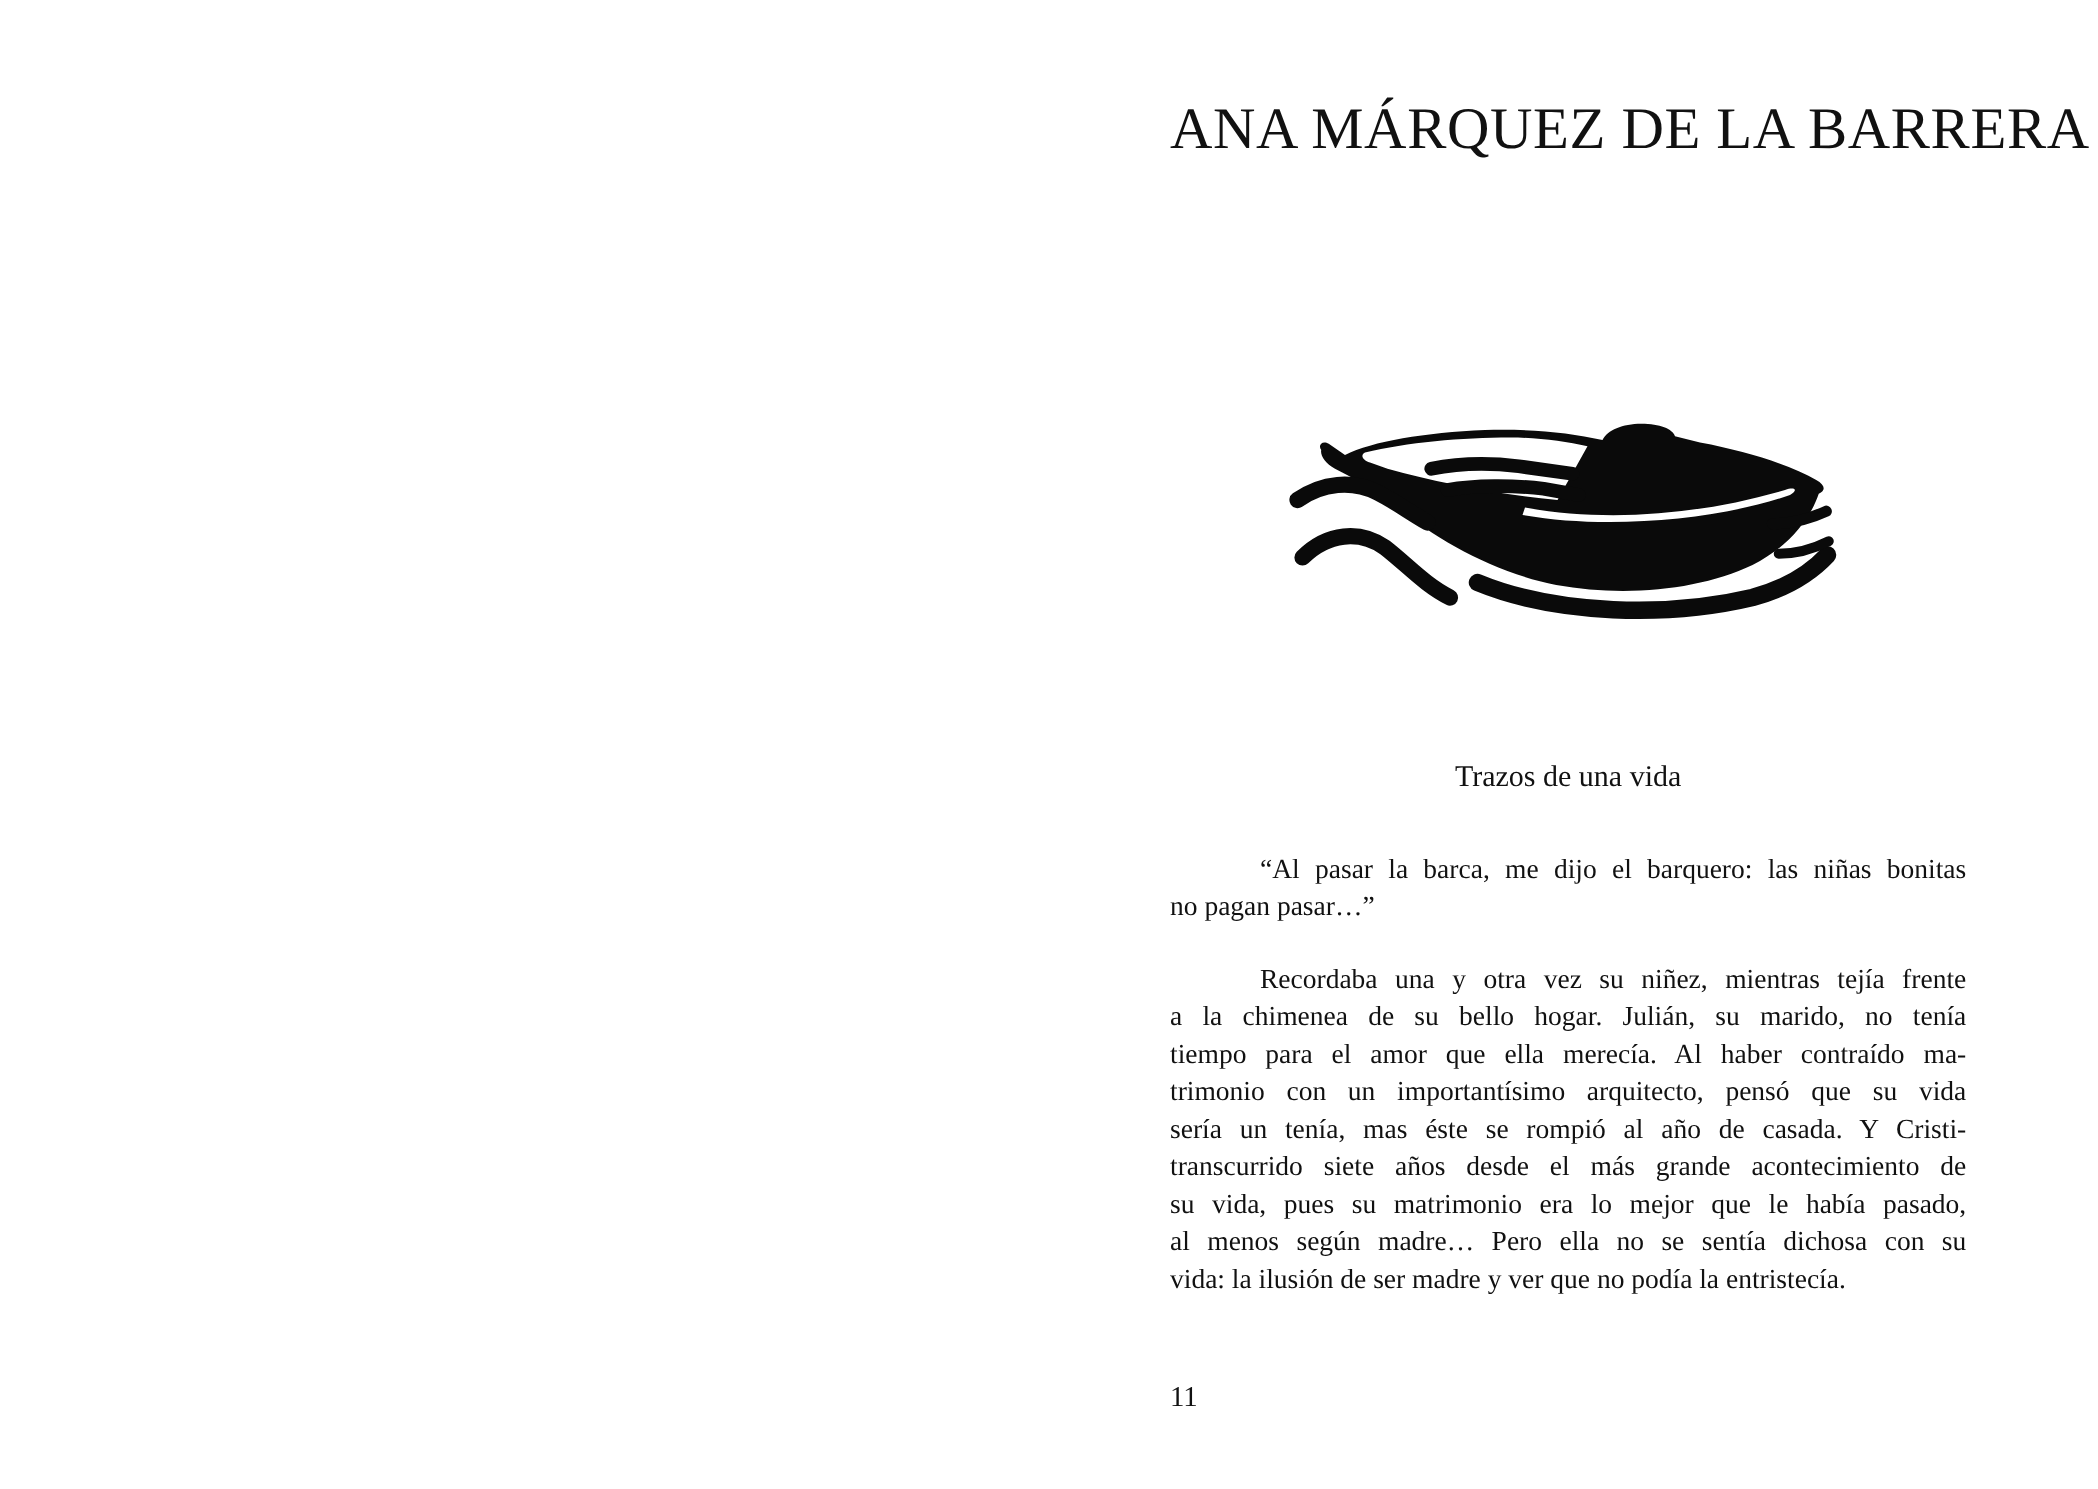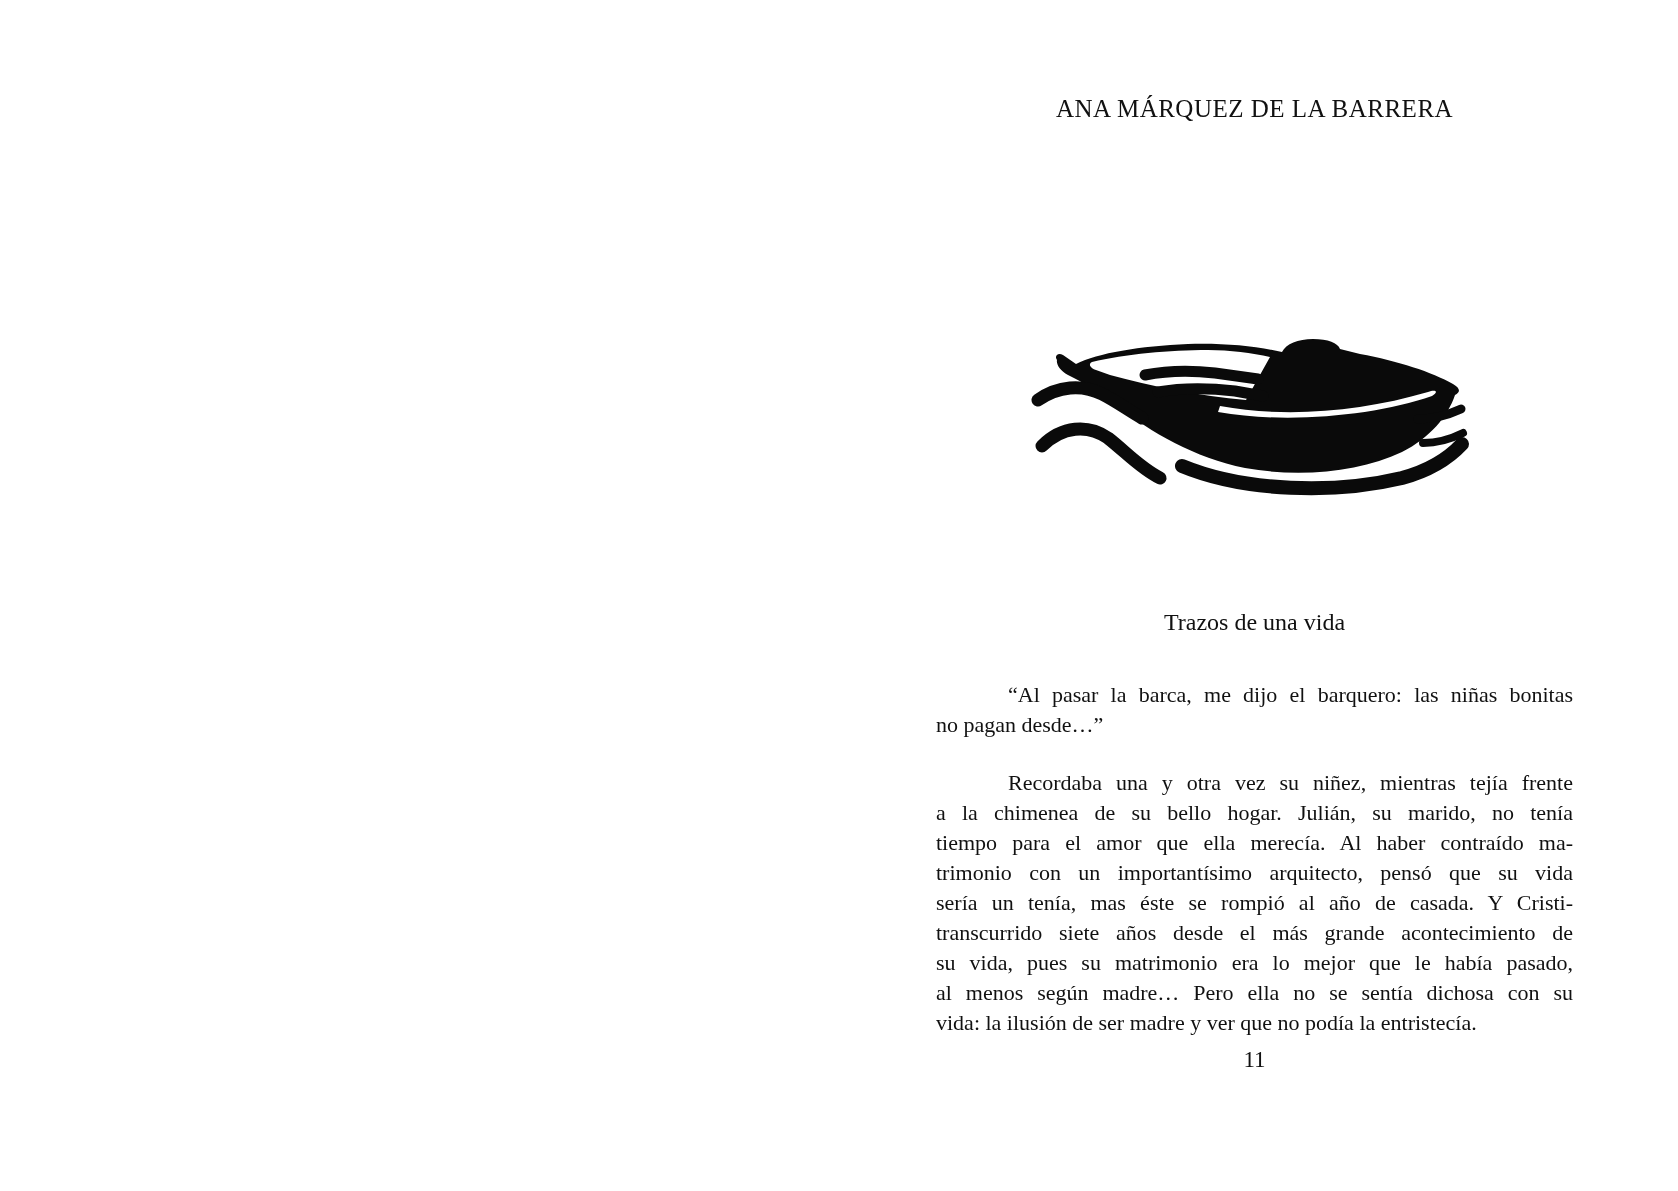--- a/index.html
+++ b/index.html
@@ -18,24 +18,24 @@
     width: 839px; height: 1191px;
     background: #ffffff;
   }
   .column {
     position: absolute;
     left: 936px; top: 0;
     width: 637px; height: 1191px;
   }
   .author-header {
     position: absolute;
-    top: 96px;
+    top: 80px;
     width: 100%;
     text-align: center;
-    font-size: 25px;
+    font-size: 47px;
     line-height: 1;
     letter-spacing: 0.5px;
     white-space: nowrap;
   }
   .boat {
     position: absolute;
     top: 326px;
     left: 93px;
     width: 442px;
     height: 176px;
@@ -64,23 +64,22 @@
   }
   .line {
     text-align: justify;
     text-align-last: justify;
   }
   .line:last-child { text-align-last: left; }
   .epigraph .line:first-child,
   .body-par .line:first-child { padding-left: 72px; }
   .folio {
     position: absolute;
-    top: 1048px;
+    top: 1106px;
     width: 100%;
-    text-align: center;
     font-size: 23px;
     line-height: 1;
   }
 </style>
 </head>
 <body>
 
 <div class="canvas">
   <div class="left-page"></div>
 
@@ -126,21 +125,21 @@
       <path fill="none" stroke="#0a0a0a" stroke-width="13" stroke-linecap="round" d="M 12 120 C 32 100, 58 98, 78 112 C 96 126, 110 142, 130 152"></path>
       <path fill="none" stroke="#0a0a0a" stroke-width="14" stroke-linecap="round" d="M 152 140 C 215 166, 305 168, 372 152 C 398 145, 418 133, 432 118"></path>
       <path fill="none" stroke="#0a0a0a" stroke-width="9" stroke-linecap="round" d="M 388 93 C 402 93, 418 89, 431 83"></path>
       <path fill="none" stroke="#0a0a0a" stroke-width="8" stroke-linecap="round" d="M 393 117 C 407 117, 421 113, 433 107"></path>
     </svg>
 
     <div class="chapter-title">Trazos de una vida</div>
 
     <div class="epigraph">
         <div class="line">“Al pasar la barca, me dijo el barquero: las niñas bonitas</div>
-        <div class="line">no pagan desde…”</div>
+        <div class="line">no pagan pasar…”</div>
       </div>
 
     <div class="body-par">
         <div class="line">Recordaba una y otra vez su niñez, mientras tejía frente</div>
         <div class="line">a la chimenea de su bello hogar. Julián, su marido, no tenía</div>
         <div class="line">tiempo para el amor que ella merecía. Al haber contraído ma-</div>
         <div class="line">trimonio con un importantísimo arquitecto, pensó que su vida</div>
         <div class="line">sería un tenía, mas éste se rompió al año de casada. Y Cristi-</div>
         <div class="line">transcurrido siete años desde el más grande acontecimiento de</div>
         <div class="line">su vida, pues su matrimonio era lo mejor que le había pasado,</div>

